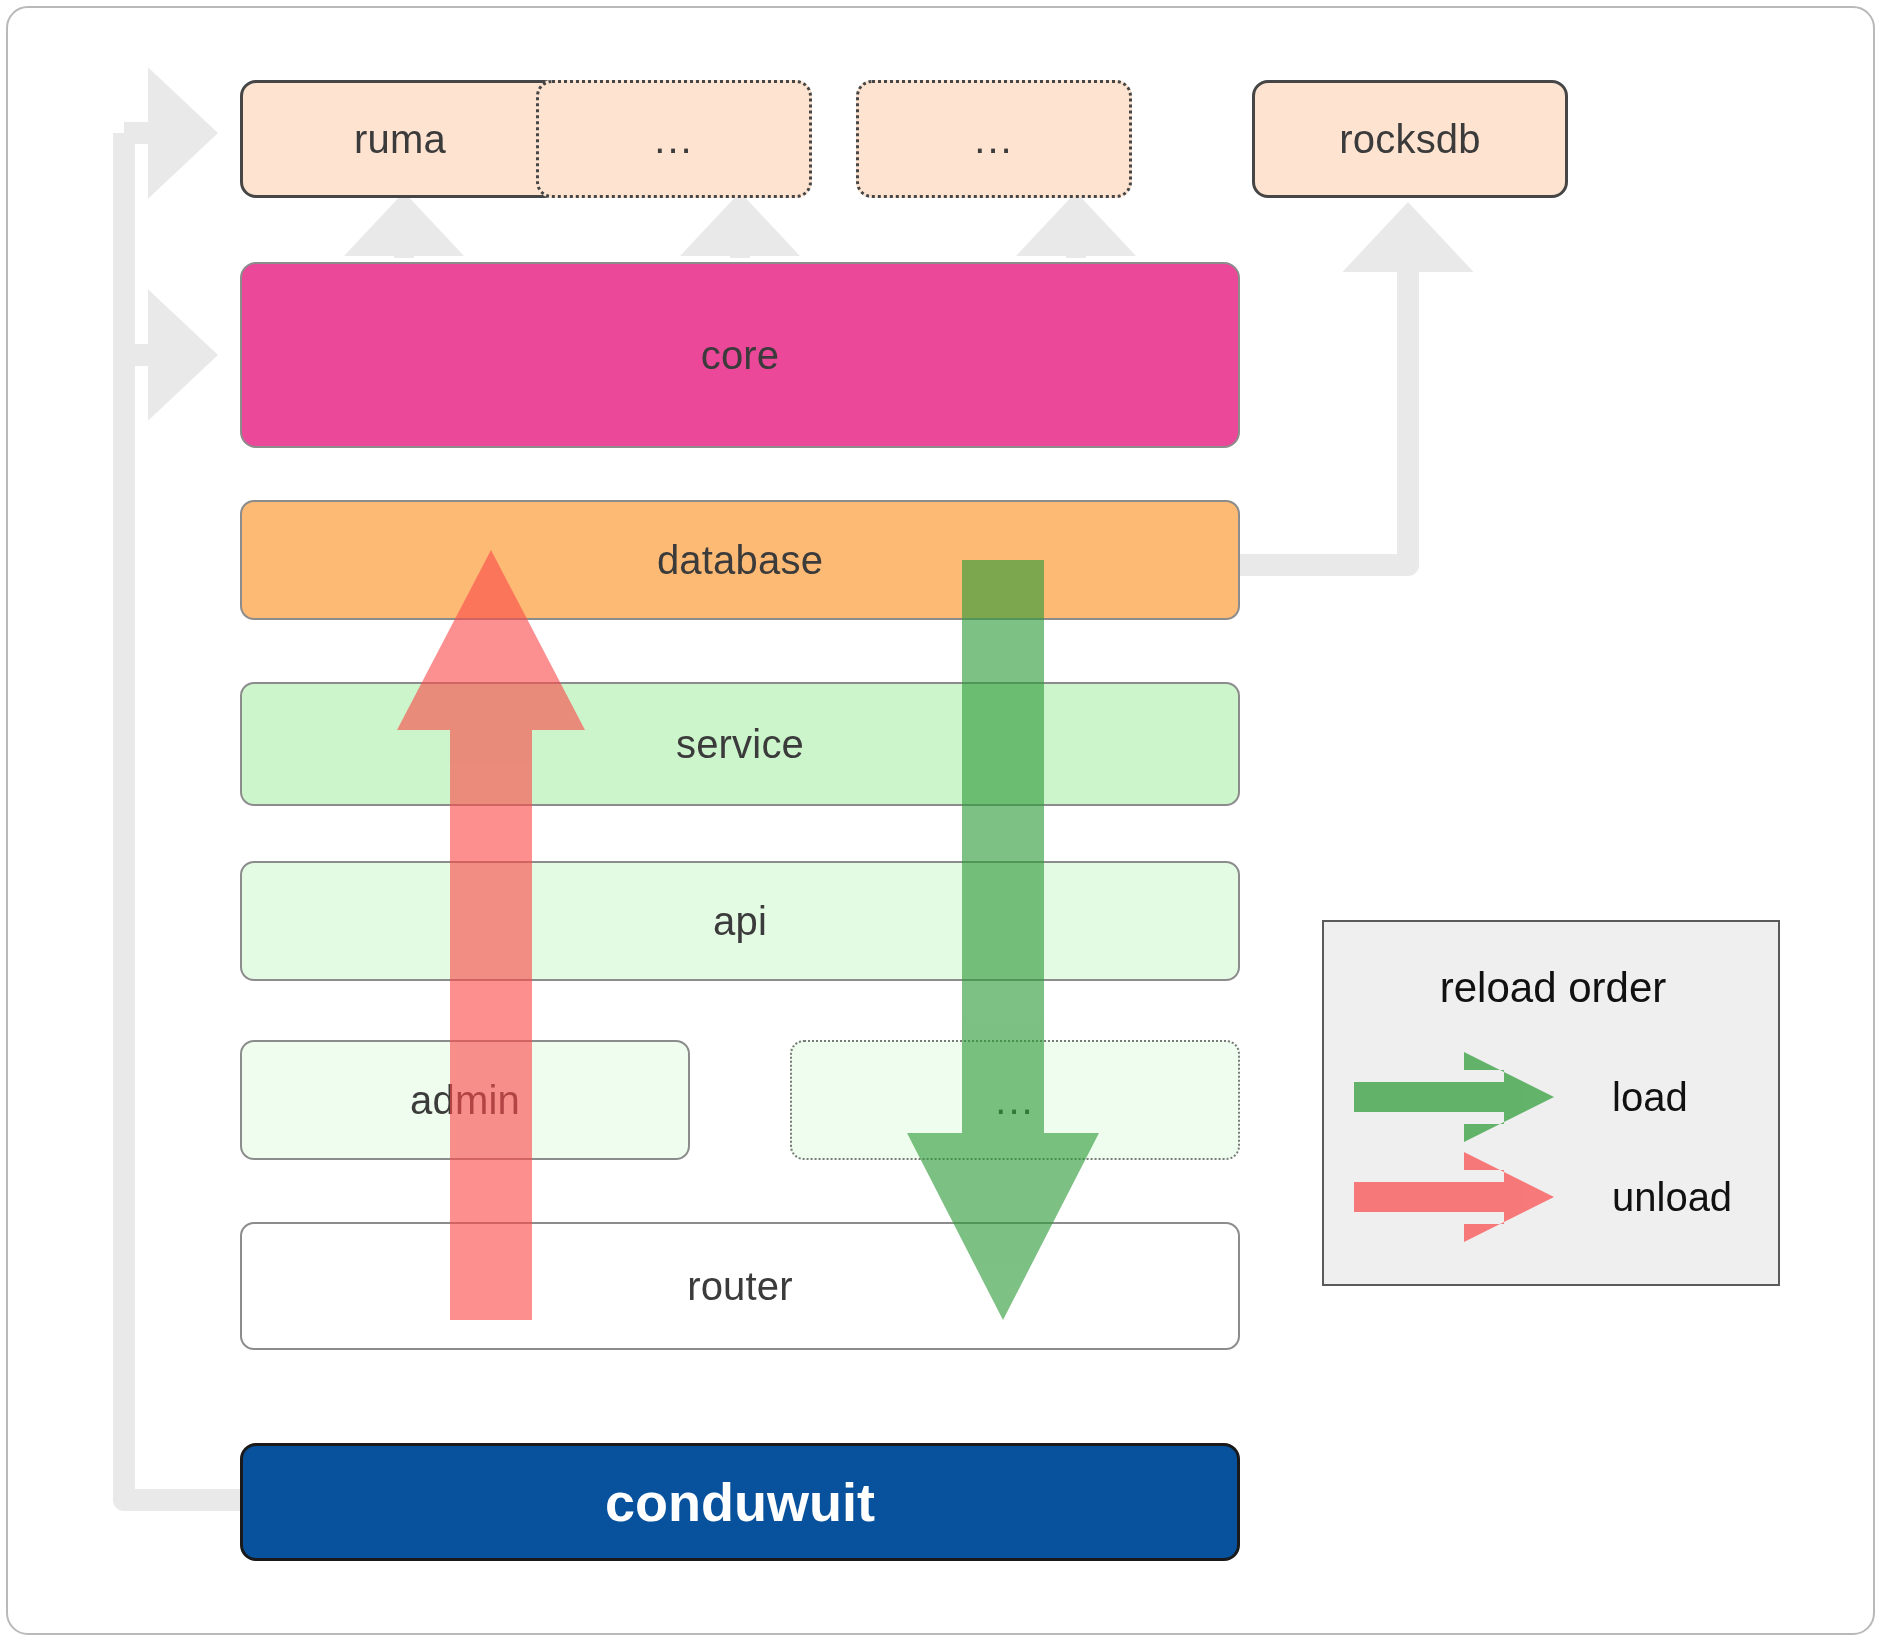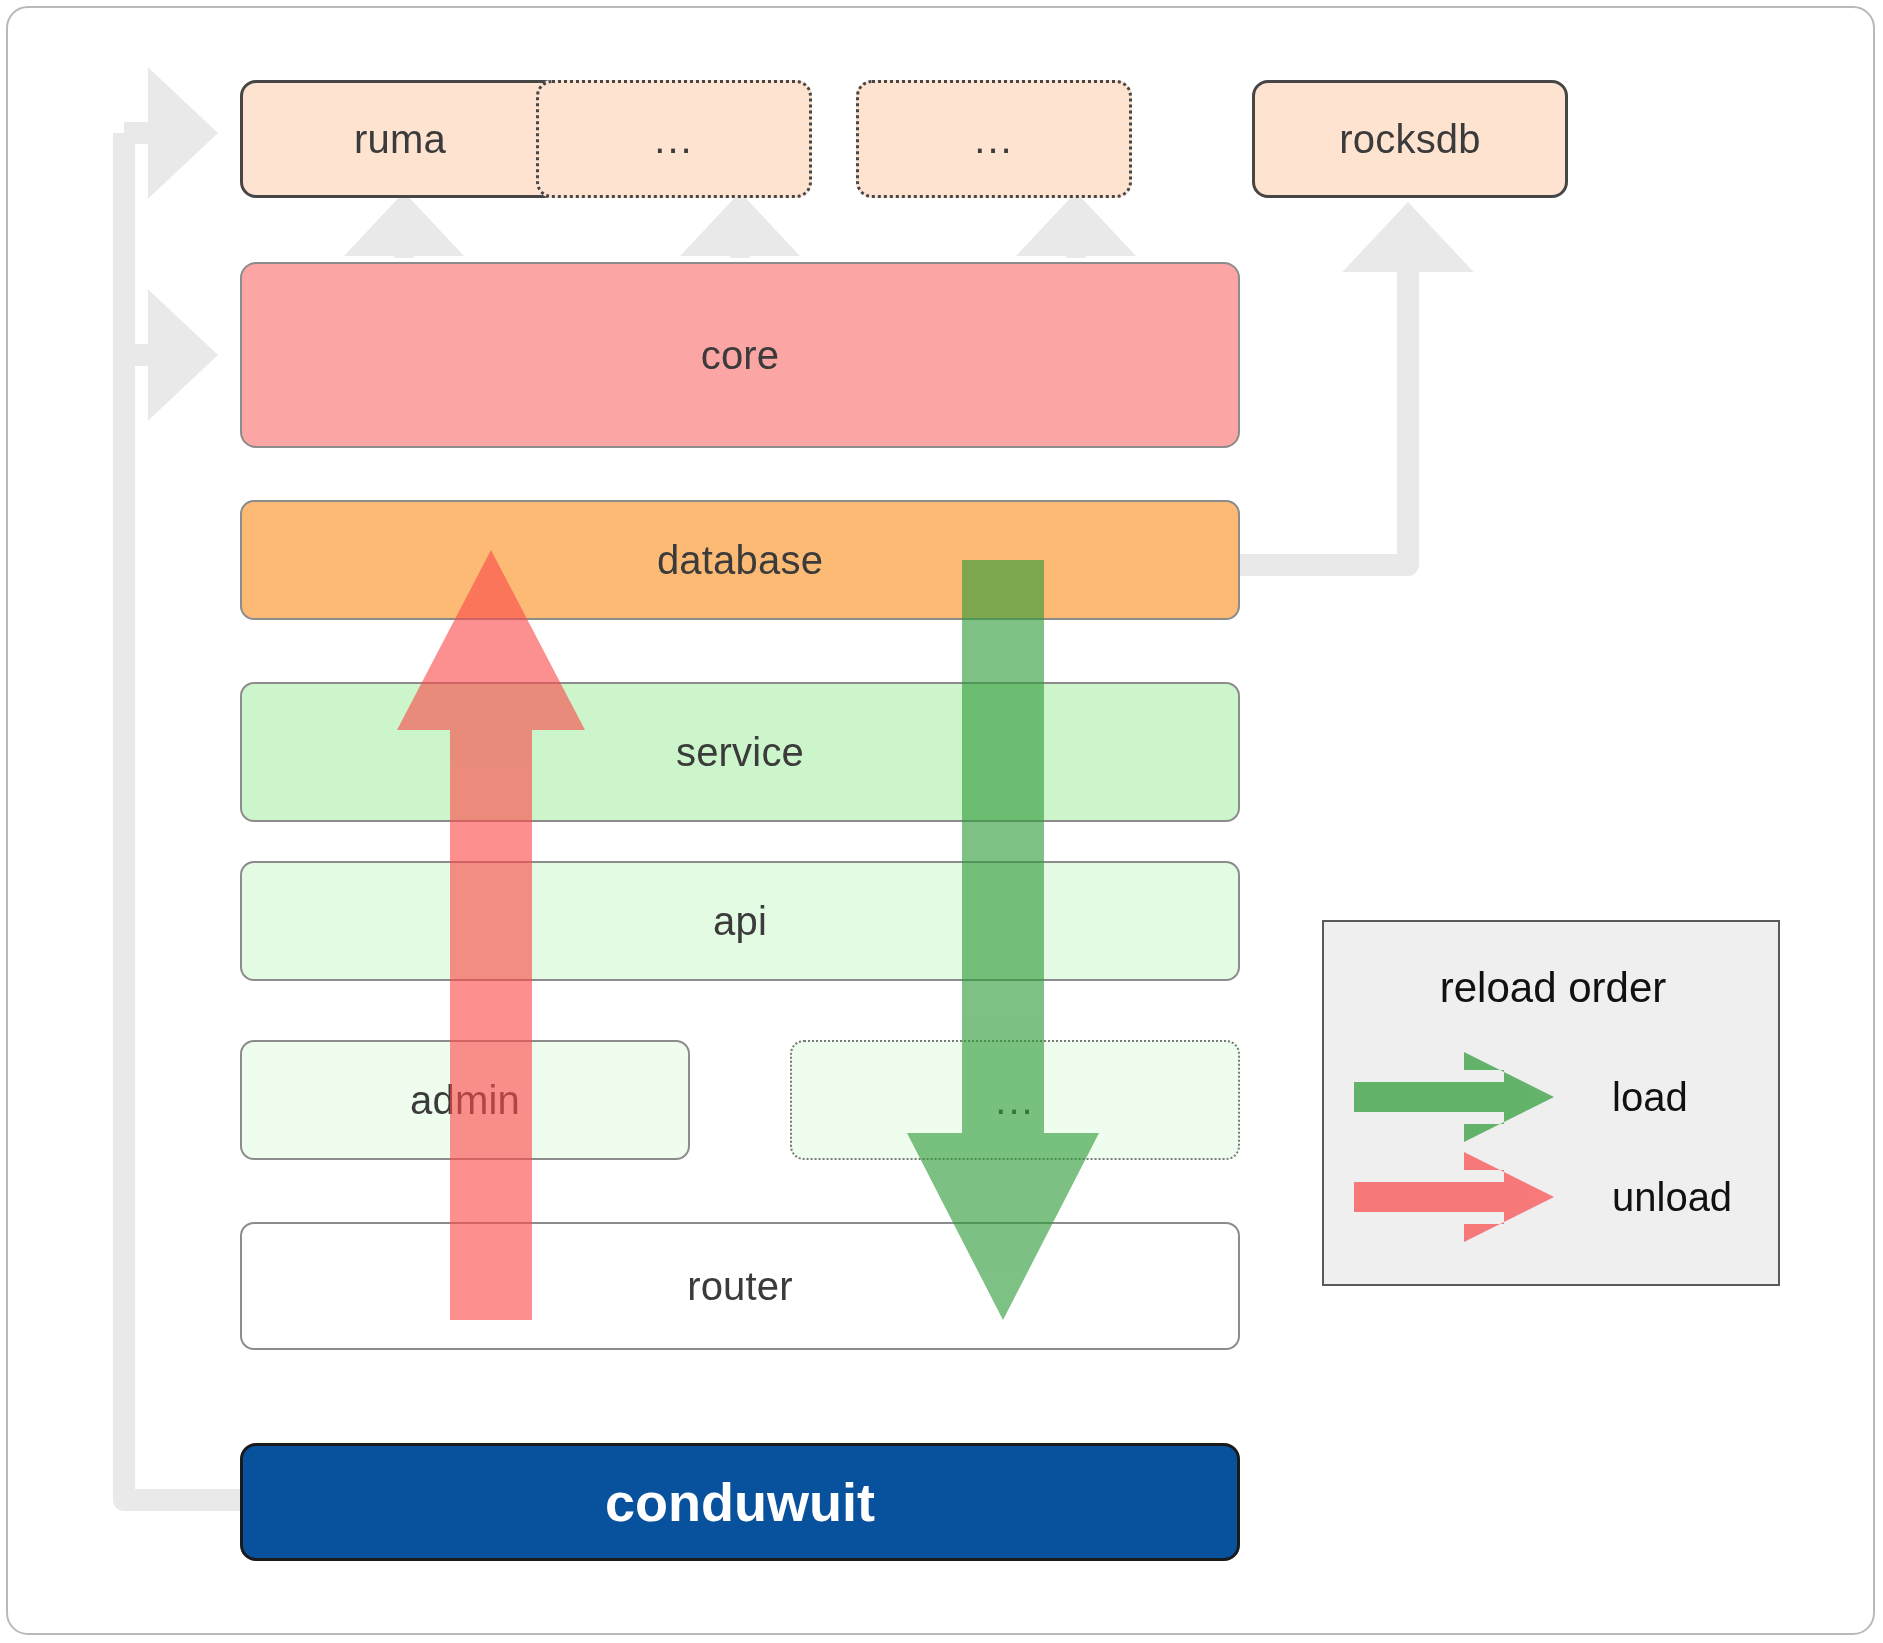--- a/index.html
+++ b/index.html
@@ -59,29 +59,29 @@
   
   .layer {
     border: 2px solid #8c8c8c;
     border-radius: 14px;
     left: 240px;
     width: 1000px;
   }
 
   #node-core {
     top: 262px; height: 186px;
-    background: #fca5a5;
+    background: #ec4899;
     border-radius: 16px;
   }
   #node-database {
     top: 500px; height: 120px;
     background: #fdba74;
   }
   #node-service {
-    top: 682px; height: 140px;
+    top: 682px; height: 124px;
     background: #ccf5cc;
   }
   #node-api {
     top: 861px; height: 120px;
     background: #e3faE3;
   }
   #node-admin {
     top: 1040px; height: 120px;
     left: 240px; width: 450px;
     background: #effdef;

